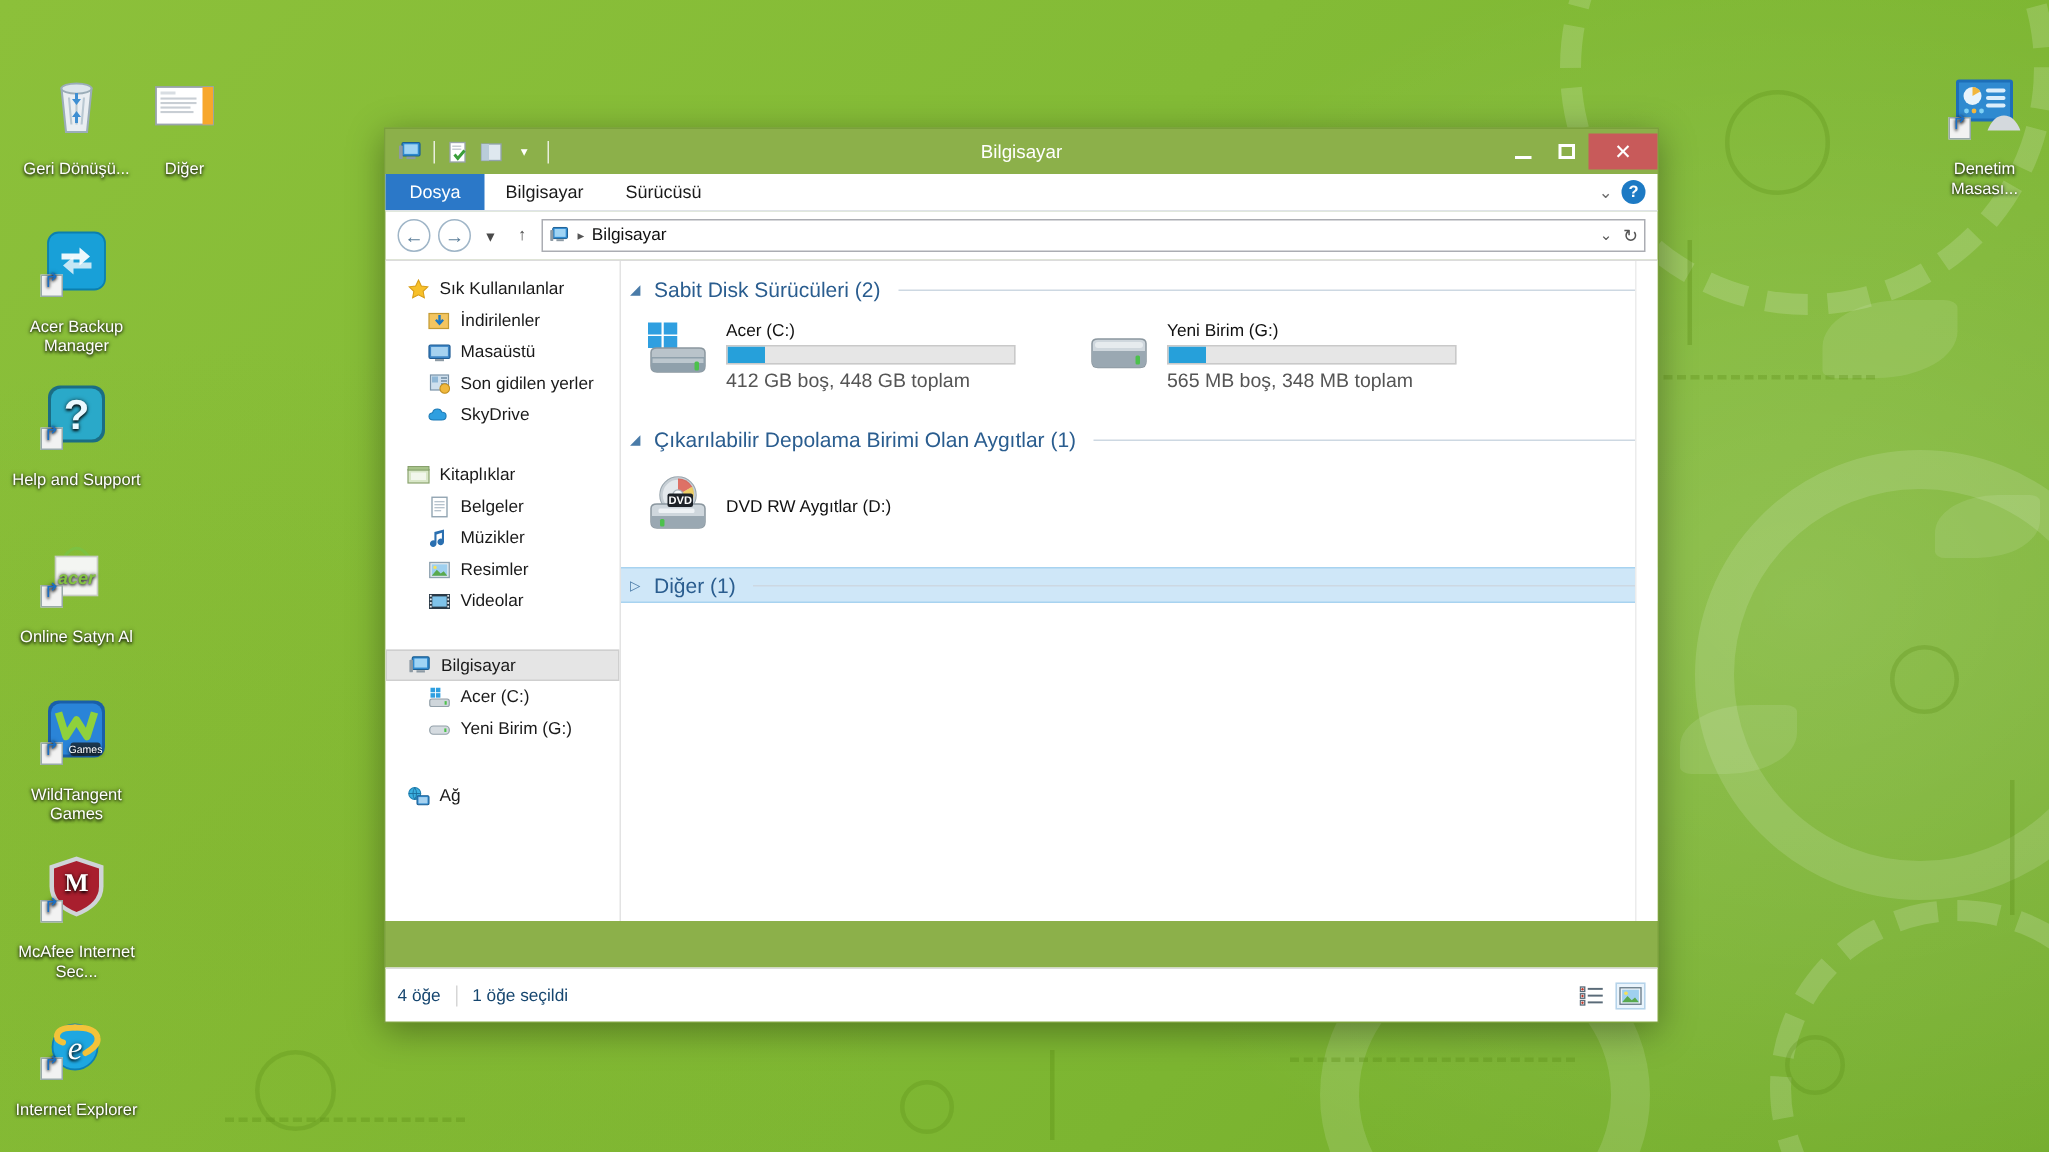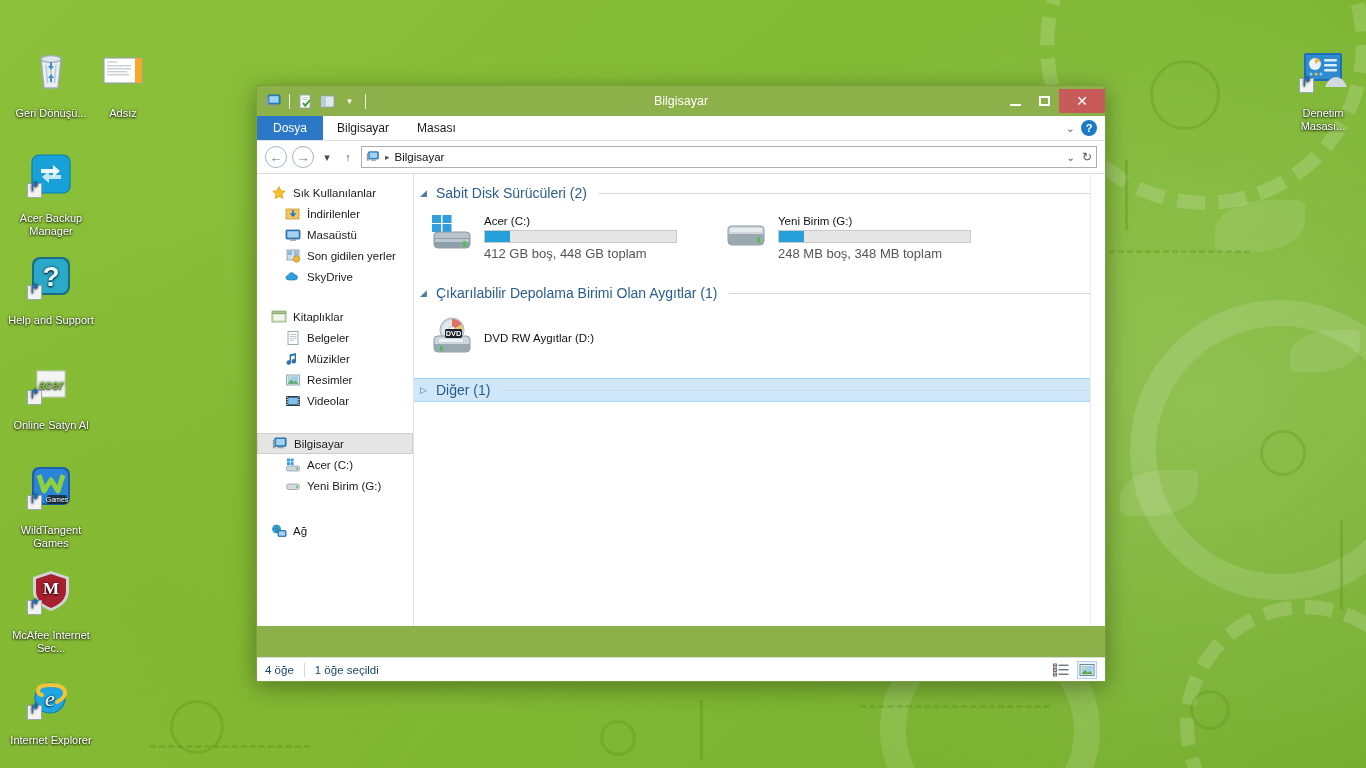--- a/index.html
+++ b/index.html
@@ -167,21 +167,21 @@
   .tile.single { width: auto; align-items: center; justify-content: center; }
   .tile.single .tname { margin: 0; font-size: 11.5px; }
 
   .vscroll {
     position: absolute; right: 0; top: 0; width: 15px; bottom: 0;
     background: #fff; border-left: 1px solid #ececec;
   }
 
   
   .statusbar {
-    height: 24px; background: #fff; border-top: 1px solid #dcdcdc;
+    height: 36px; background: #fff; border-top: 1px solid #dcdcdc;
     display: flex; align-items: center; padding: 0 8px;
     font-size: 11.5px; color: #16466f; margin-top: 31px;
   }
   .statusbar .sep { width: 1px; height: 14px; background: #d6d6d6; margin: 0 10px; }
   .vbtns { margin-left: auto; display: flex; gap: 6px; align-items: center; }
   .vbtn { width: 20px; height: 18px; display: flex; align-items: center; justify-content: center; cursor: default; }
   .vbtn.active { border: 1px solid #b5d3ea; background: #eaf4fc; }
 </style>
 </head>
 <body>
@@ -225,21 +225,21 @@
       <svg width="48" height="48" viewBox="0 0 48 48">
         <rect x="5" y="13" width="38" height="25" fill="#ffffff" stroke="#9aa4ac" stroke-width="1.2"></rect>
         <rect x="36" y="13" width="7" height="25" fill="#f7a72c"></rect>
         <rect x="8" y="16" width="10" height="2" fill="#d8dde2"></rect>
         <rect x="8" y="20" width="24" height="1.4" fill="#c8ced4"></rect>
         <rect x="8" y="23" width="24" height="1.4" fill="#c8ced4"></rect>
         <rect x="8" y="26" width="20" height="1.4" fill="#c8ced4"></rect>
         <rect x="8" y="29" width="22" height="1.4" fill="#c8ced4"></rect>
       </svg>
     </div>
-    <span class="cap">Adsız</span>
+    <span class="cap">Diğer</span>
   </div>
 
   <div class="dicon" style="left:8px; top:150px;">
     <div class="glyph">
       <svg width="48" height="48" viewBox="0 0 48 48">
         <rect x="5" y="5" width="38" height="38" rx="7" fill="#18a0d8"></rect>
         <rect x="5" y="5" width="38" height="38" rx="7" fill="none" stroke="#0b7fae" stroke-width="1.2"></rect>
         <path d="M14 19 h12 v-4 l7 6 l-7 6 v-4 h-12 z" fill="#ffffff" opacity="0.92"></path>
         <path d="M34 29 h-12 v4 l-7 -6 l7 -6 v4 h12 z" fill="#ffffff" opacity="0.75"></path>
       </svg>
@@ -370,21 +370,21 @@
         <div class="wbtn max">
             <span></span>
           </div>
         <div class="wbtn close">✕</div>
       </div>
     </div>
 
     <div class="ribbon">
       <div class="rtab file">Dosya</div>
       <div class="rtab">Bilgisayar</div>
-      <div class="rtab">Masası</div>
+      <div class="rtab">Sürücüsü</div>
       <div class="ribbon-right">
         <div class="chev">⌄</div>
         <div class="helpbtn">?</div>
       </div>
     </div>
 
     <div class="addrrow">
       <div class="navbtn">←</div>
       <div class="navbtn">→</div>
       <div class="navsmall">▾</div>
@@ -614,21 +614,21 @@
                 <path d="M6 21 h36 v7 q0 4 -4 4 h-28 q-4 0 -4 -4 z" fill="#9aa8b2"></path>
                 <rect x="8" y="15" width="32" height="4" rx="2" fill="#e6ebee"></rect>
                 <rect x="35" y="24" width="3" height="6" rx="1" fill="#4cc14c"></rect>
               </svg>
             </div>
             <div class="tinfo">
               <div class="tname">Yeni Birim (G:)</div>
               <div class="tbar">
                 <i style="width:13%"></i>
               </div>
-              <div class="tfree">248 MB boş, 348 MB toplam</div>
+              <div class="tfree">565 MB boş, 348 MB toplam</div>
             </div>
           </div>
         </div>
 
         <div class="grouphdr" style="margin-top:5px;">
           <span class="tri">◢</span>
           <span>Çıkarılabilir Depolama Birimi Olan Aygıtlar (1)</span>
           <span class="line"></span>
         </div>
         <div class="tiles" style="padding-top:8px;">

